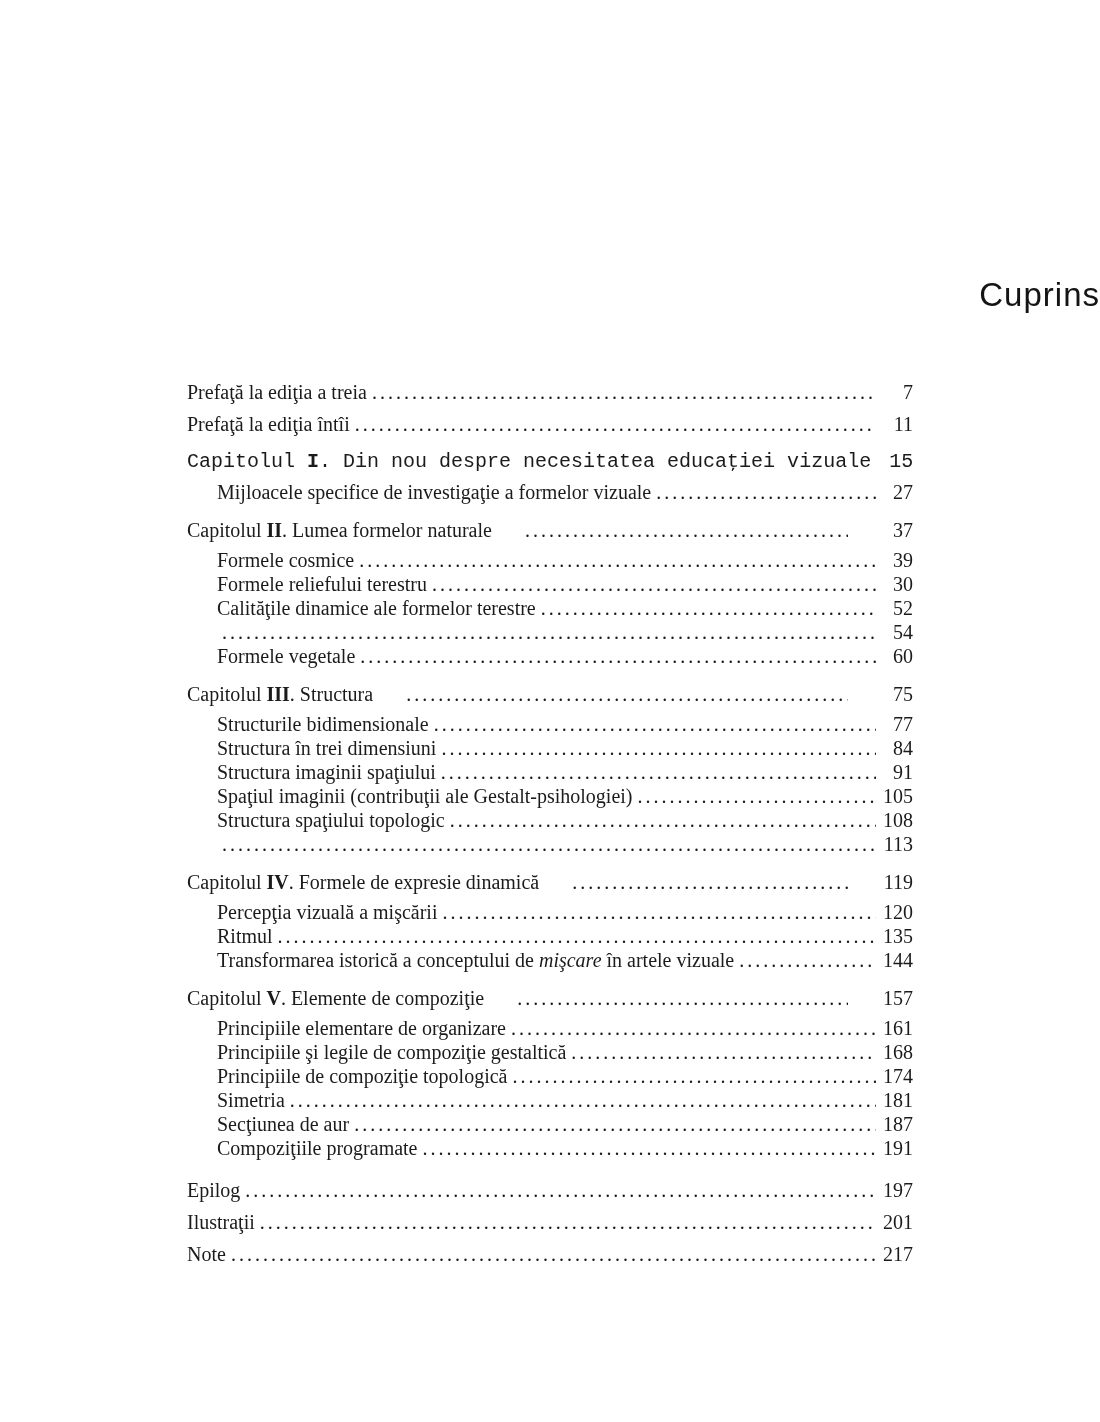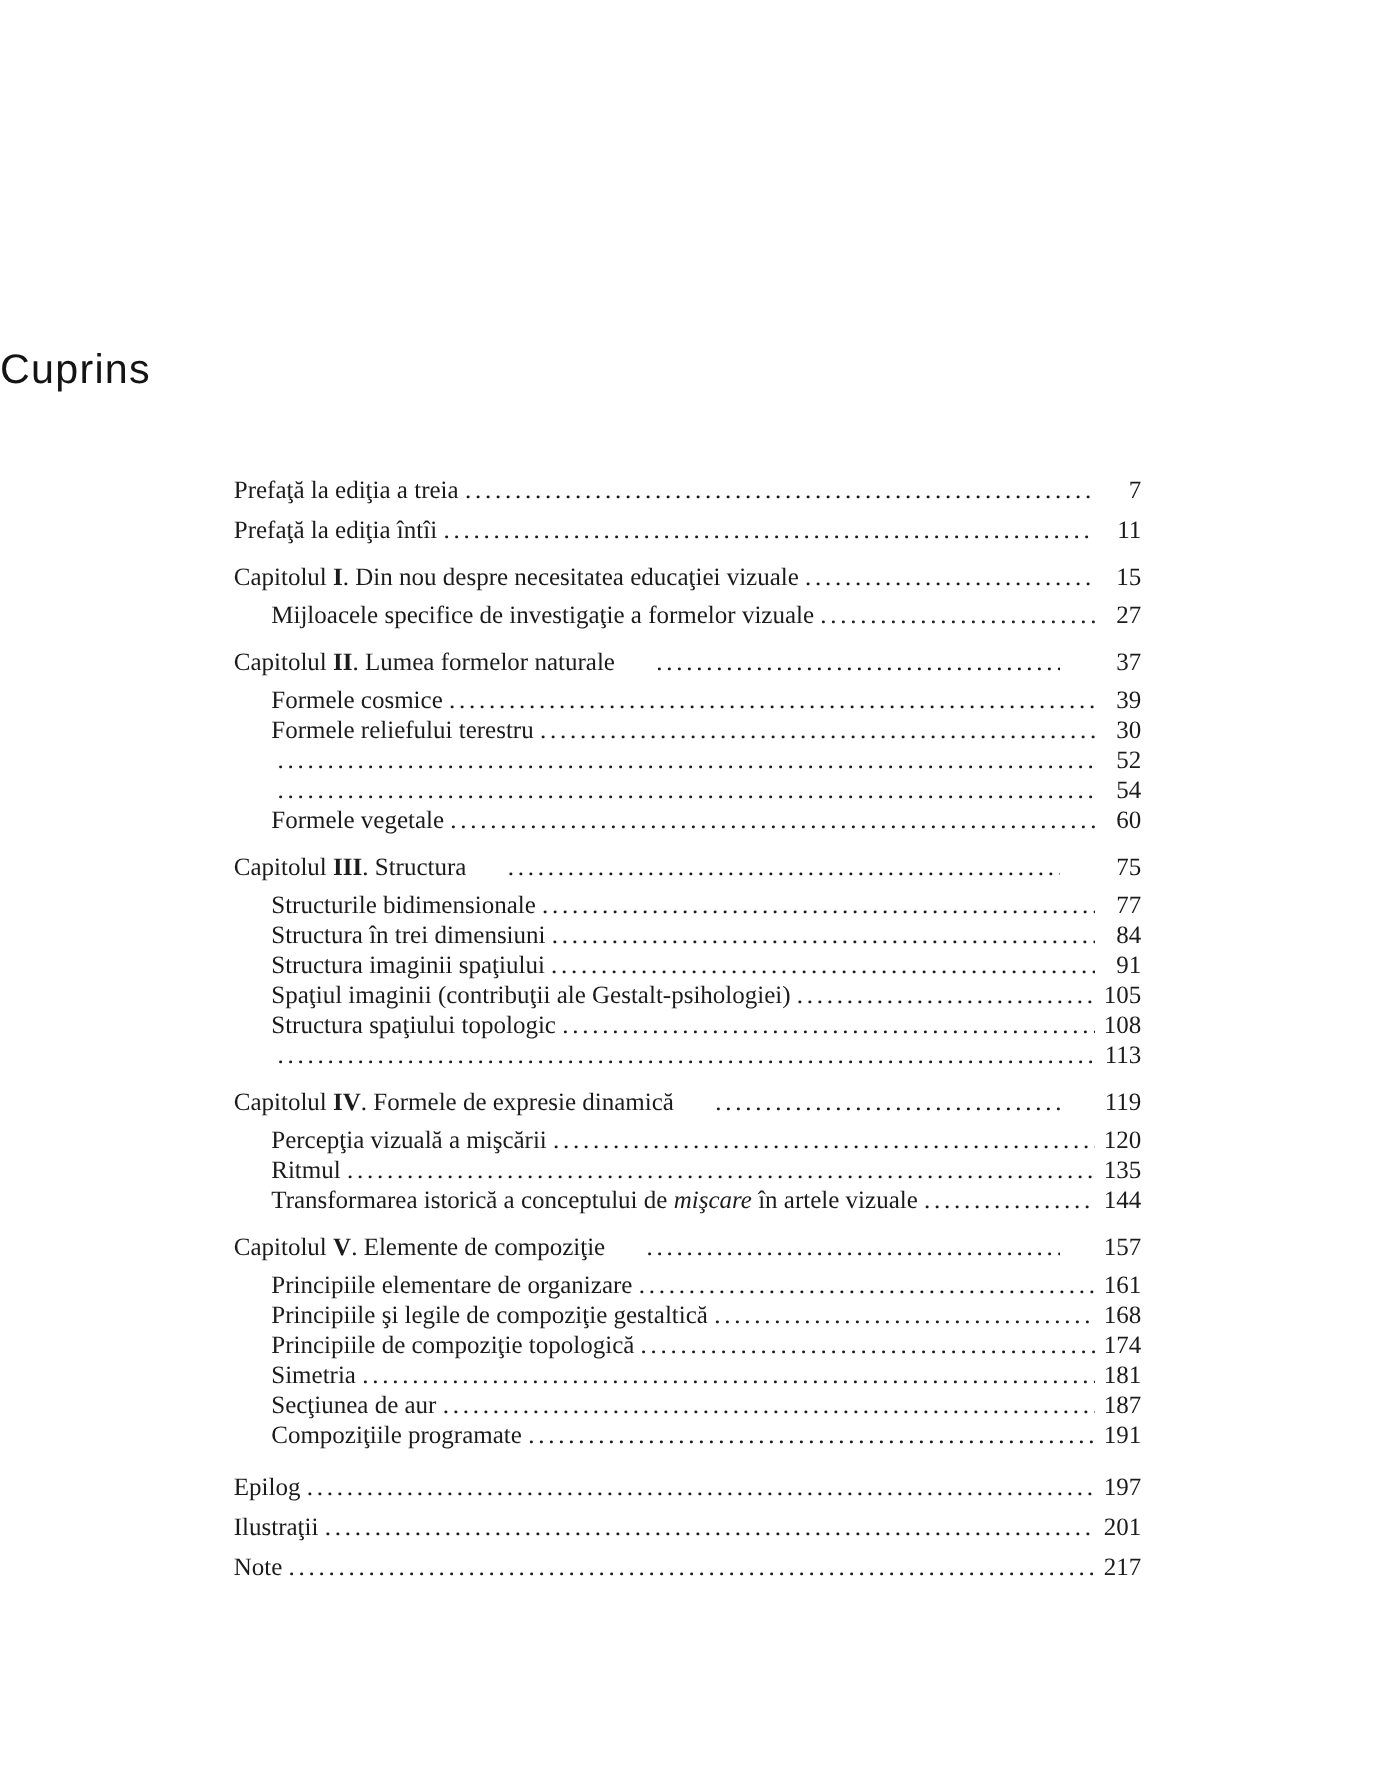--- a/index.html
+++ b/index.html
@@ -13,21 +13,21 @@
     font-family: "Liberation Serif", serif;
     color: #1b1b1b;
     overflow: hidden;
   }
 
   .page-title {
     position: absolute;
     top: 275px;
     left: 0;
     width: 100%;
-    text-align: left;
+    text-align: right;
     font-family: "Liberation Sans", sans-serif;
     font-weight: 400;
     font-size: 33px;
     line-height: 40px;
     letter-spacing: 1px;
     color: #141414;
   }
 
   .toc {
     position: absolute;
@@ -40,21 +40,21 @@
     display: flex;
     align-items: baseline;
     font-size: 20px;
     line-height: 24px;
     white-space: nowrap;
   }
   .row.front, .row.back { line-height: 32px; }
   .row.front .label, .row.back .label { }
   .row.sub { padding-left: 30px; }
 
-  .mt-chapter-after-front { margin-top: 10px; }
+  .mt-chapter-after-front { margin-top: 10px; font-family: Liberation Mono, monospace; }
   .mt-chapter { margin-top: 14px; gap: 28px; }
   .mt-sub-first { margin-top: 6px; }
   .mt-back { margin-top: 14px; }
 
   .label { flex: 0 0 auto; }
   .label .b { font-weight: bold; }
   .label .i { font-style: italic; }
 
   .dots {
     flex: 1 1 auto;
@@ -110,20 +110,21 @@
         <span class="label">Formele cosmice</span>
         <span class="dots">........................................................................................................................................................................................................</span>
         <span class="pagenum">39</span>
       </div>
       <div class="row sub">
         <span class="label">Formele reliefului terestru</span>
         <span class="dots">........................................................................................................................................................................................................</span>
         <span class="pagenum">30</span>
       </div>
       <div class="row sub">
+        <span class="label">Calităţile dinamice ale formelor terestre</span>
         <span class="dots">........................................................................................................................................................................................................</span>
         <span class="pagenum">52</span>
       </div>
       <div class="row sub">
         <span class="dots">........................................................................................................................................................................................................</span>
         <span class="pagenum">54</span>
       </div>
       <div class="row sub">
         <span class="label">Formele vegetale</span>
         <span class="dots">........................................................................................................................................................................................................</span>

